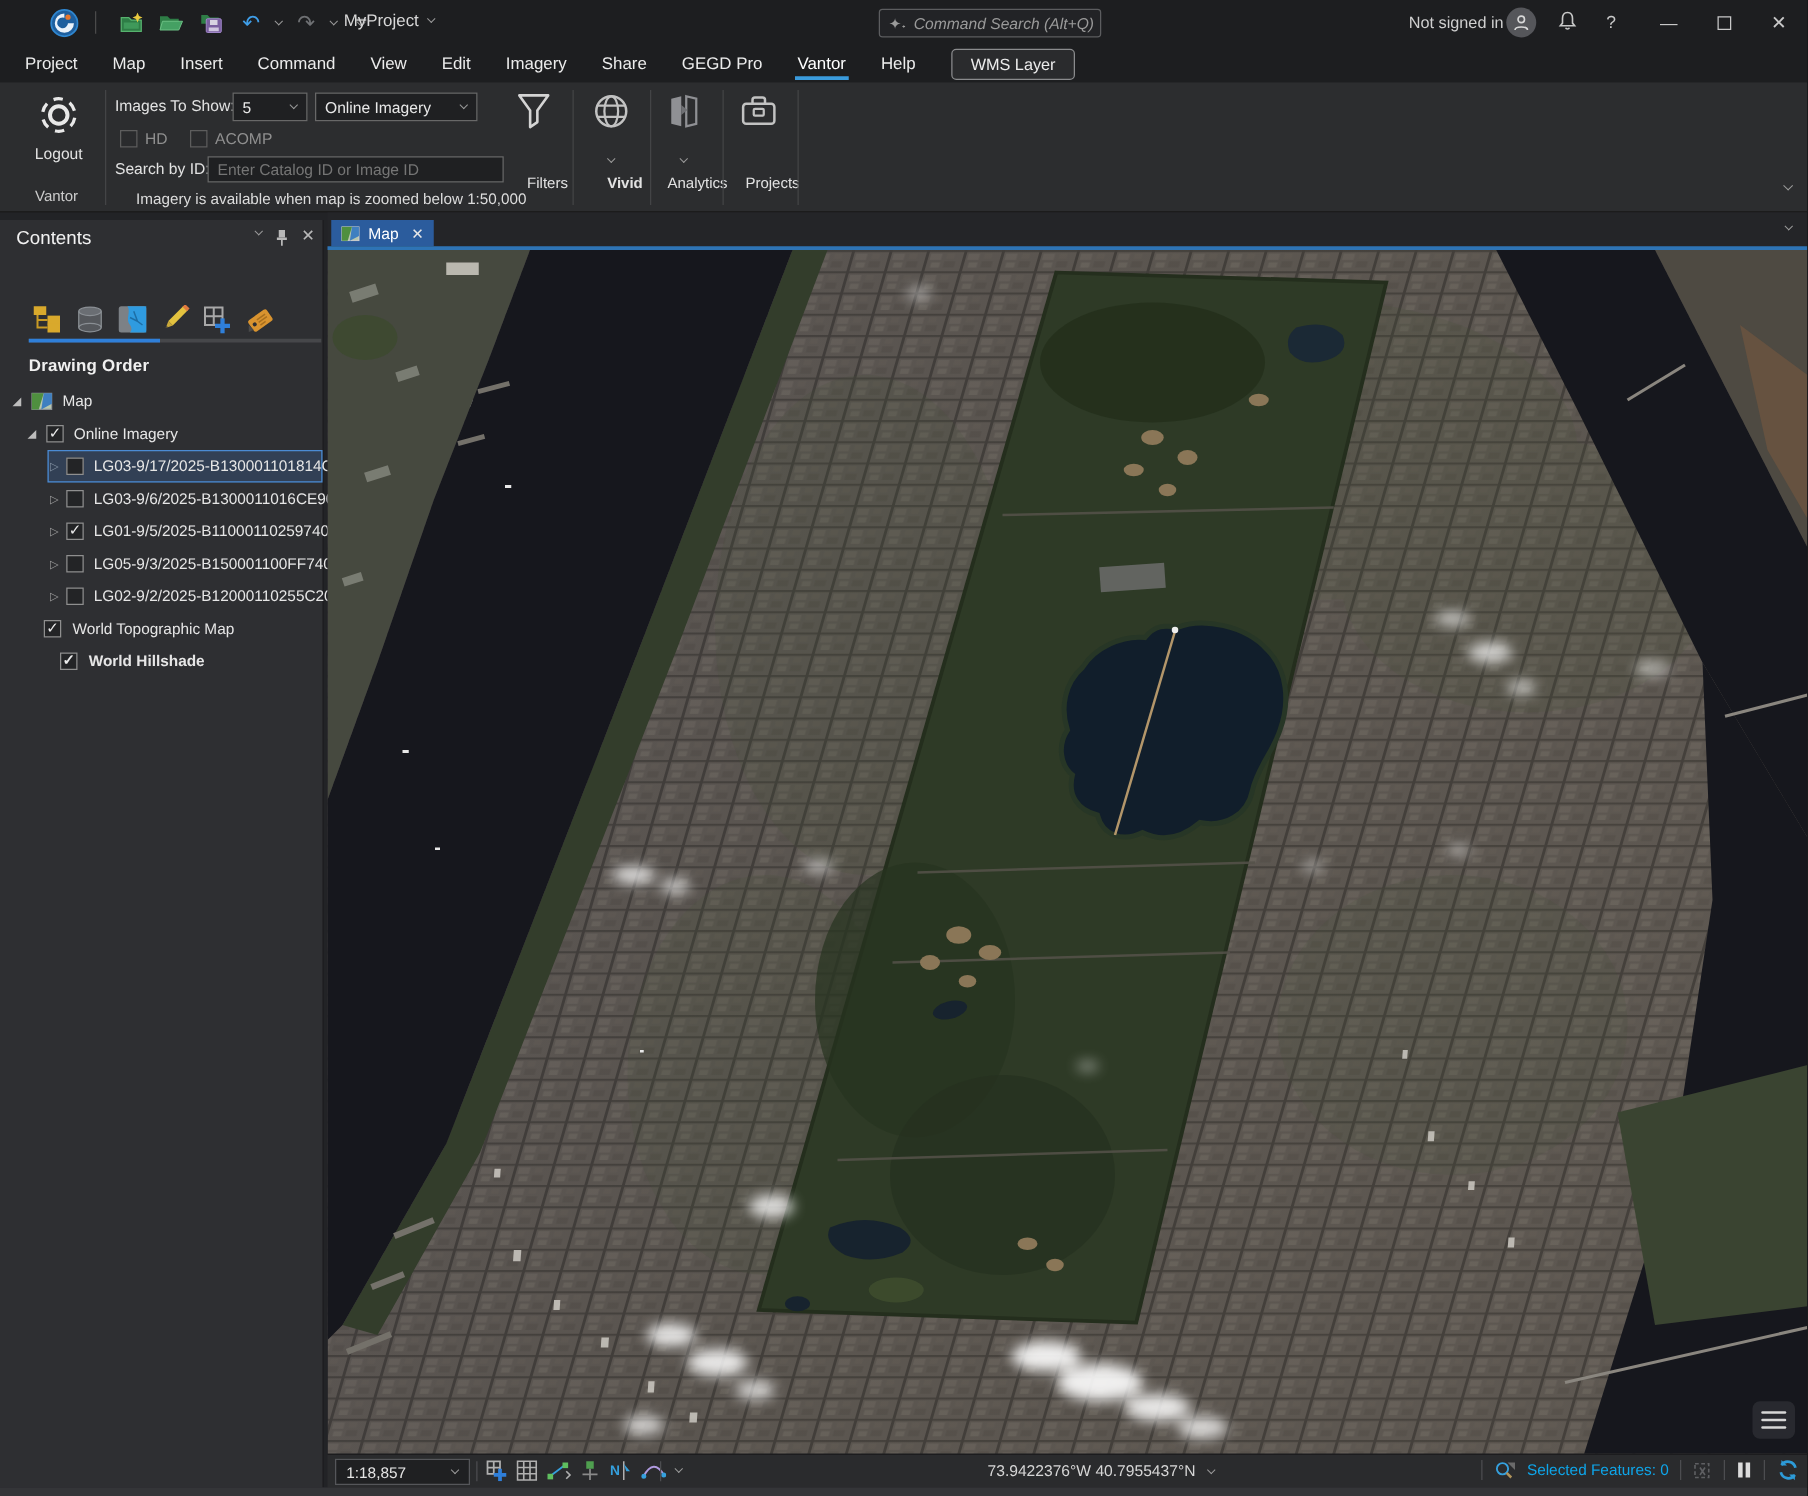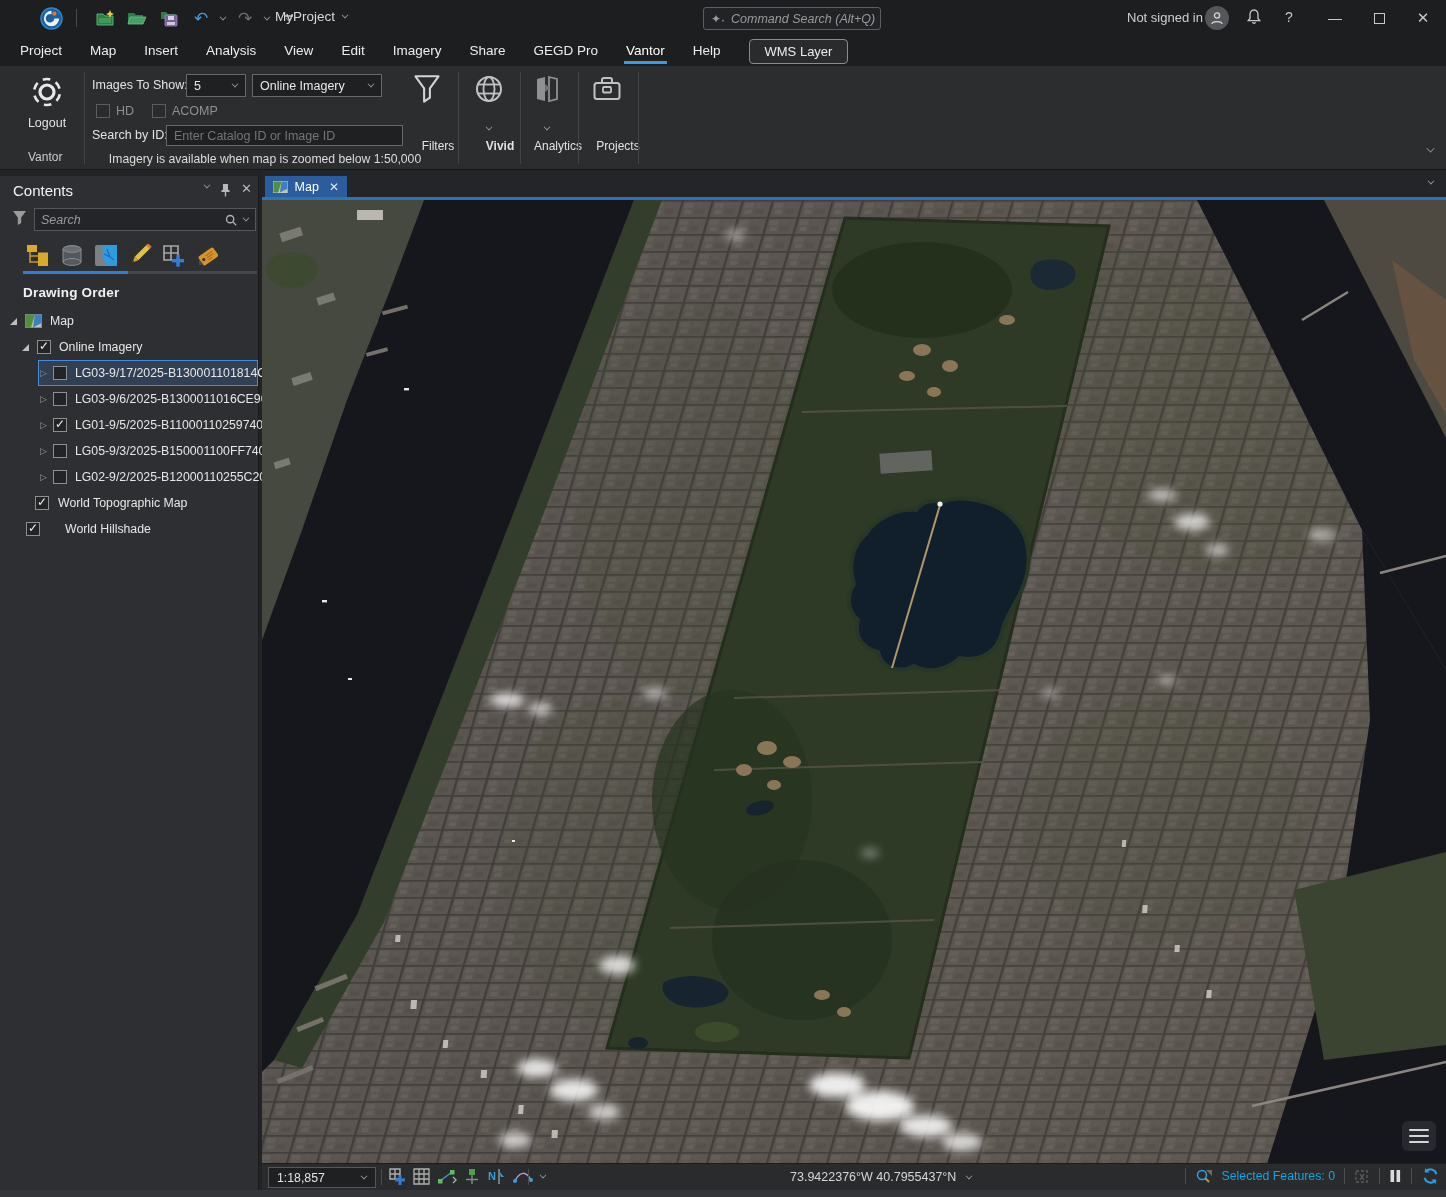--- a/index.html
+++ b/index.html
@@ -177,21 +177,21 @@
     <div class="wctl" style="left:1357px;">
       <span style="display:inline-block;width:11px;height:11px;border:1.3px solid #c8c8c8;"></span>
     </div>
     <div class="wctl" style="left:1401px; font-size:15px;">✕</div>
   </div>
 
   <div class="menubar">
     <span class="mtab first">Project</span>
     <span class="mtab">Map</span>
     <span class="mtab">Insert</span>
-    <span class="mtab">Analysis</span>
+    <span class="mtab">Command</span>
     <span class="mtab">View</span>
     <span class="mtab">Edit</span>
     <span class="mtab">Imagery</span>
     <span class="mtab">Share</span>
     <span class="mtab">GEGD Pro</span>
     <span class="mtab active">Vantor</span>
     <span class="mtab">Help</span>
     <button class="wms-btn">WMS Layer</button>
   </div>
 
@@ -277,33 +277,20 @@
   <div class="panel">
     <div class="panel-h">Contents</div>
     <span class="chv sm panel-ctl" style="right:48px;"></span>
     <svg class="panel-ctl" style="right:26px; top:7px;" width="13" height="14" viewBox="0 0 13 14">
       <rect x="4" y="1" width="5" height="6" fill="#b8b8b8"></rect>
       <rect x="2.5" y="7" width="8" height="2" fill="#b8b8b8"></rect>
       <line x1="6.5" y1="9" x2="6.5" y2="13.5" stroke="#b8b8b8" stroke-width="1.4"></line>
     </svg>
     <span class="panel-ctl" style="right:6px; top:5px; font-size:13px;">✕</span>
 
-    <div class="searchrow">
-      <svg class="filter-sm" width="15" height="16" viewBox="0 0 15 16">
-        <path d="M1,1 L14,1 L9.2,7.5 L9.2,13 L5.8,15 L5.8,7.5 Z" fill="#9b9b9b"></path>
-      </svg>
-      <div class="searchbox">
-        <span class="ph">Search</span>
-        <svg width="12" height="12" viewBox="0 0 14 14">
-          <circle cx="6" cy="6" r="4.2" fill="none" stroke="#b0b0b0" stroke-width="1.6"></circle>
-          <line x1="9.2" y1="9.2" x2="13" y2="13" stroke="#b0b0b0" stroke-width="1.6"></line>
-        </svg>
-        <span class="chv sm"></span>
-      </div>
-    </div>
 
     <div class="tabsrow">
       <svg width="24" height="23" viewBox="0 0 24 23">
         <rect x="1" y="1" width="10" height="7" fill="#d9a92c"></rect>
         <path d="M4,8 L4,18 L12,18 M4,12 L12,12" fill="none" stroke="#c89a24" stroke-width="1.6"></path>
         <rect x="12" y="8.5" width="10" height="7" fill="#d9a92c"></rect>
         <rect x="12" y="15" width="10" height="7" fill="#d9a92c"></rect>
       </svg>
       <svg width="24" height="23" viewBox="0 0 24 23">
         <rect x="3" y="5" width="18" height="13" fill="#55585c"></rect>
@@ -386,21 +373,21 @@
       <div class="trow">
         <span class="tri-col" style="margin-left:40px;">▷</span>
         <span class="cb" style="margin-left:6px;"></span>
         <span style="margin-left:8px;">LG02-9/2/2025-B12000110255C200</span>
       </div>
 
       <div class="trow" style="padding-left:35px; gap:9px;">
         <span class="cb checked"></span>
         <span>World Topographic Map</span>
       </div>
-      <div class="trow" style="padding-left:26px; gap:25px;">
+      <div class="trow" style="padding-left:48px; gap:9px;font-weight:bold;">
         <span class="cb checked"></span>
         <span>World Hillshade</span>
       </div>
     </div>
   </div>
 
   <div class="mapview">
     <div class="vtabstrip">
       <div class="vtab">
         <svg width="15" height="12" viewBox="0 0 17 14">

